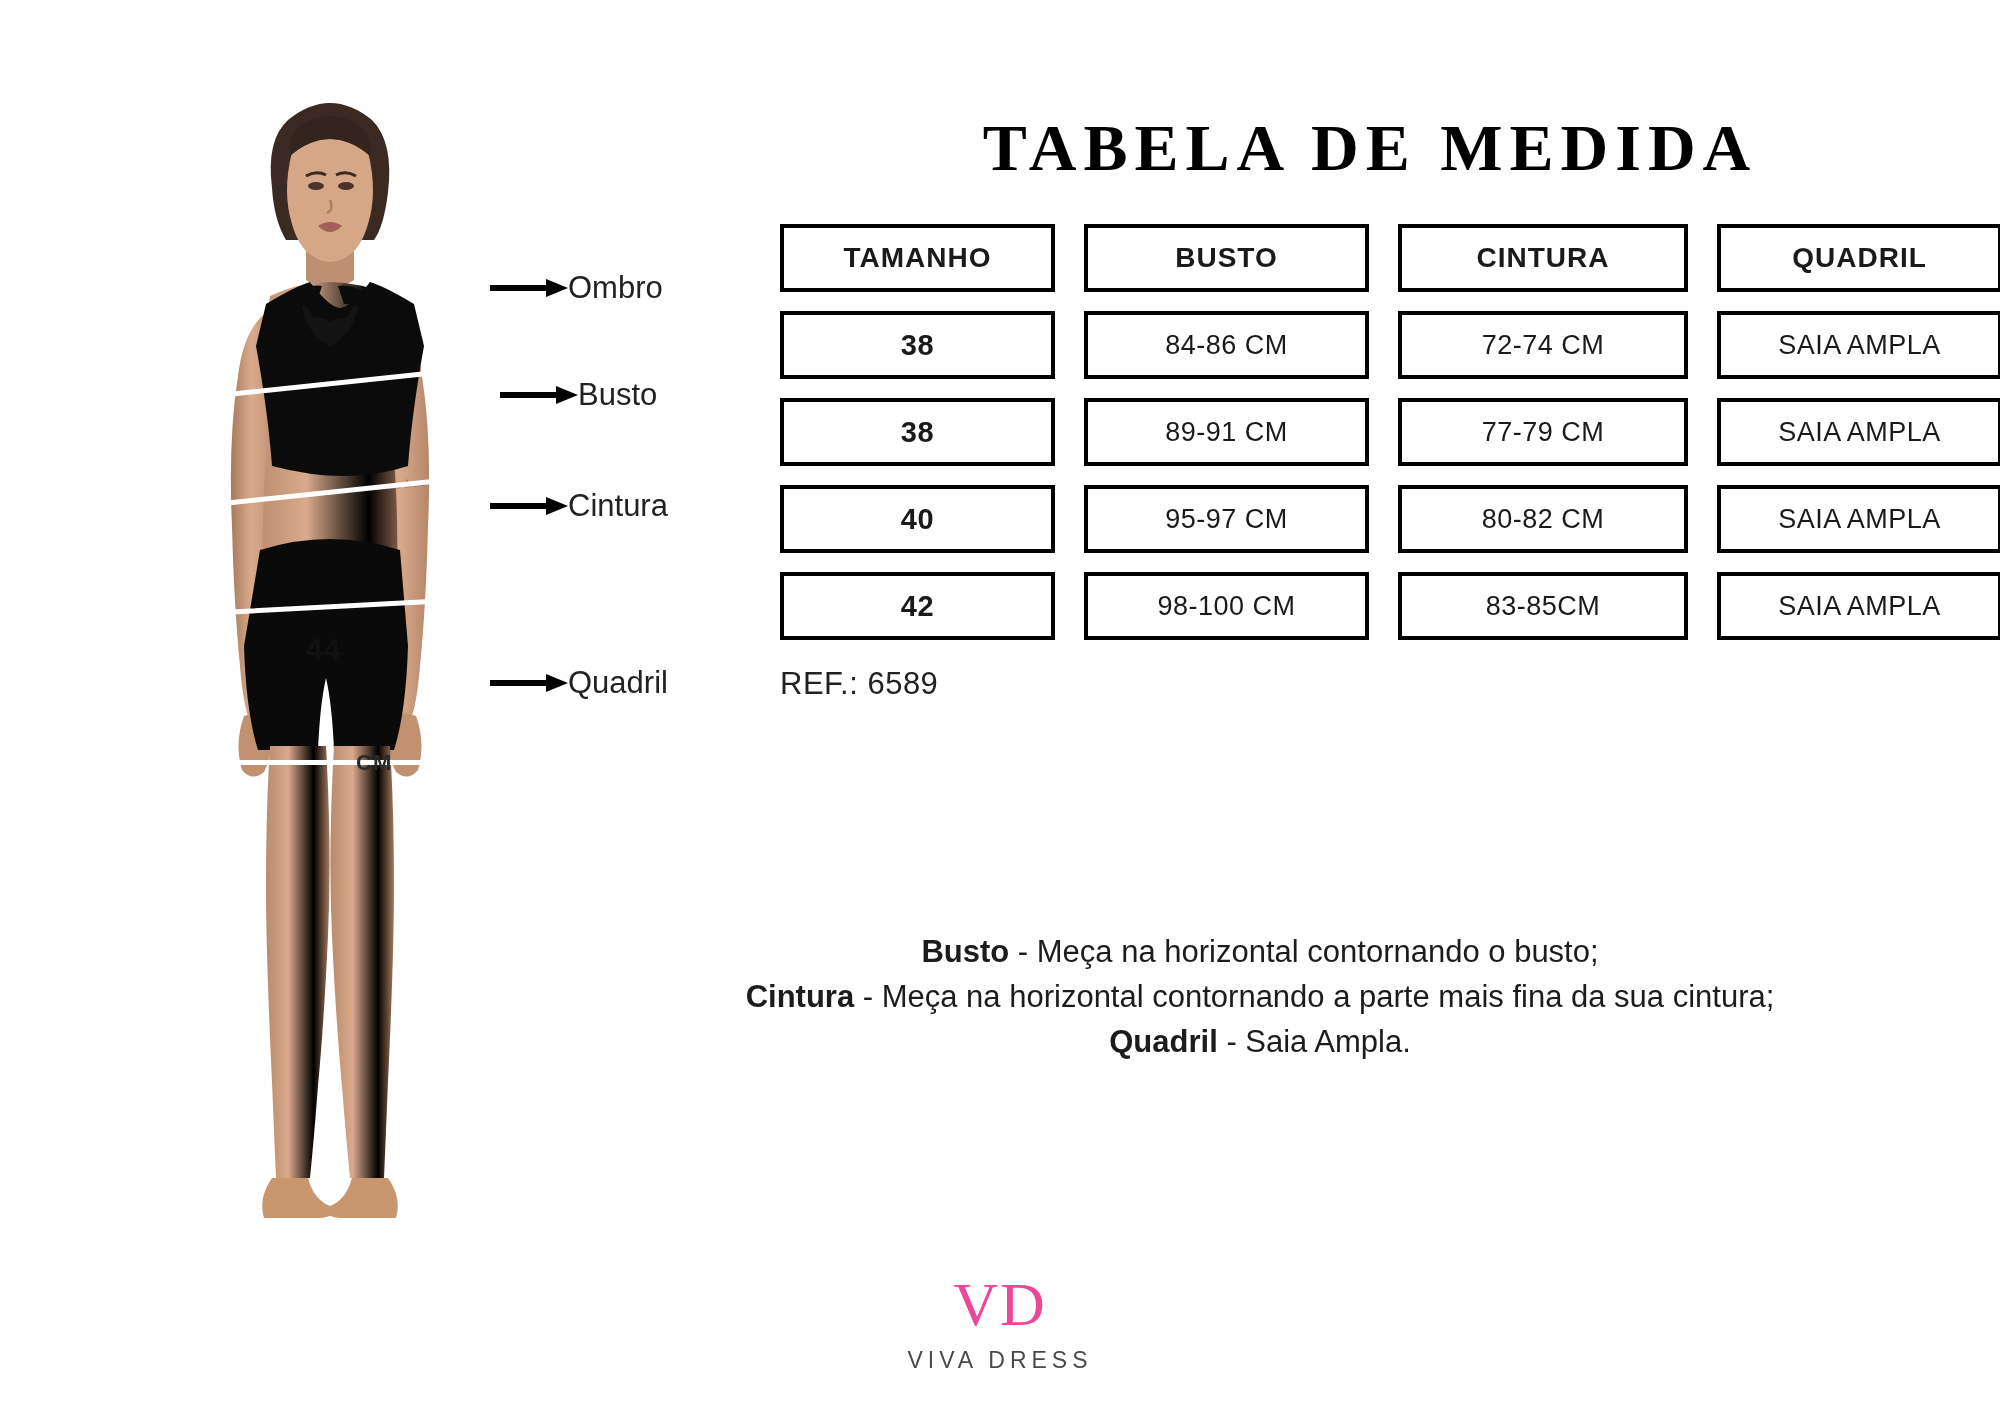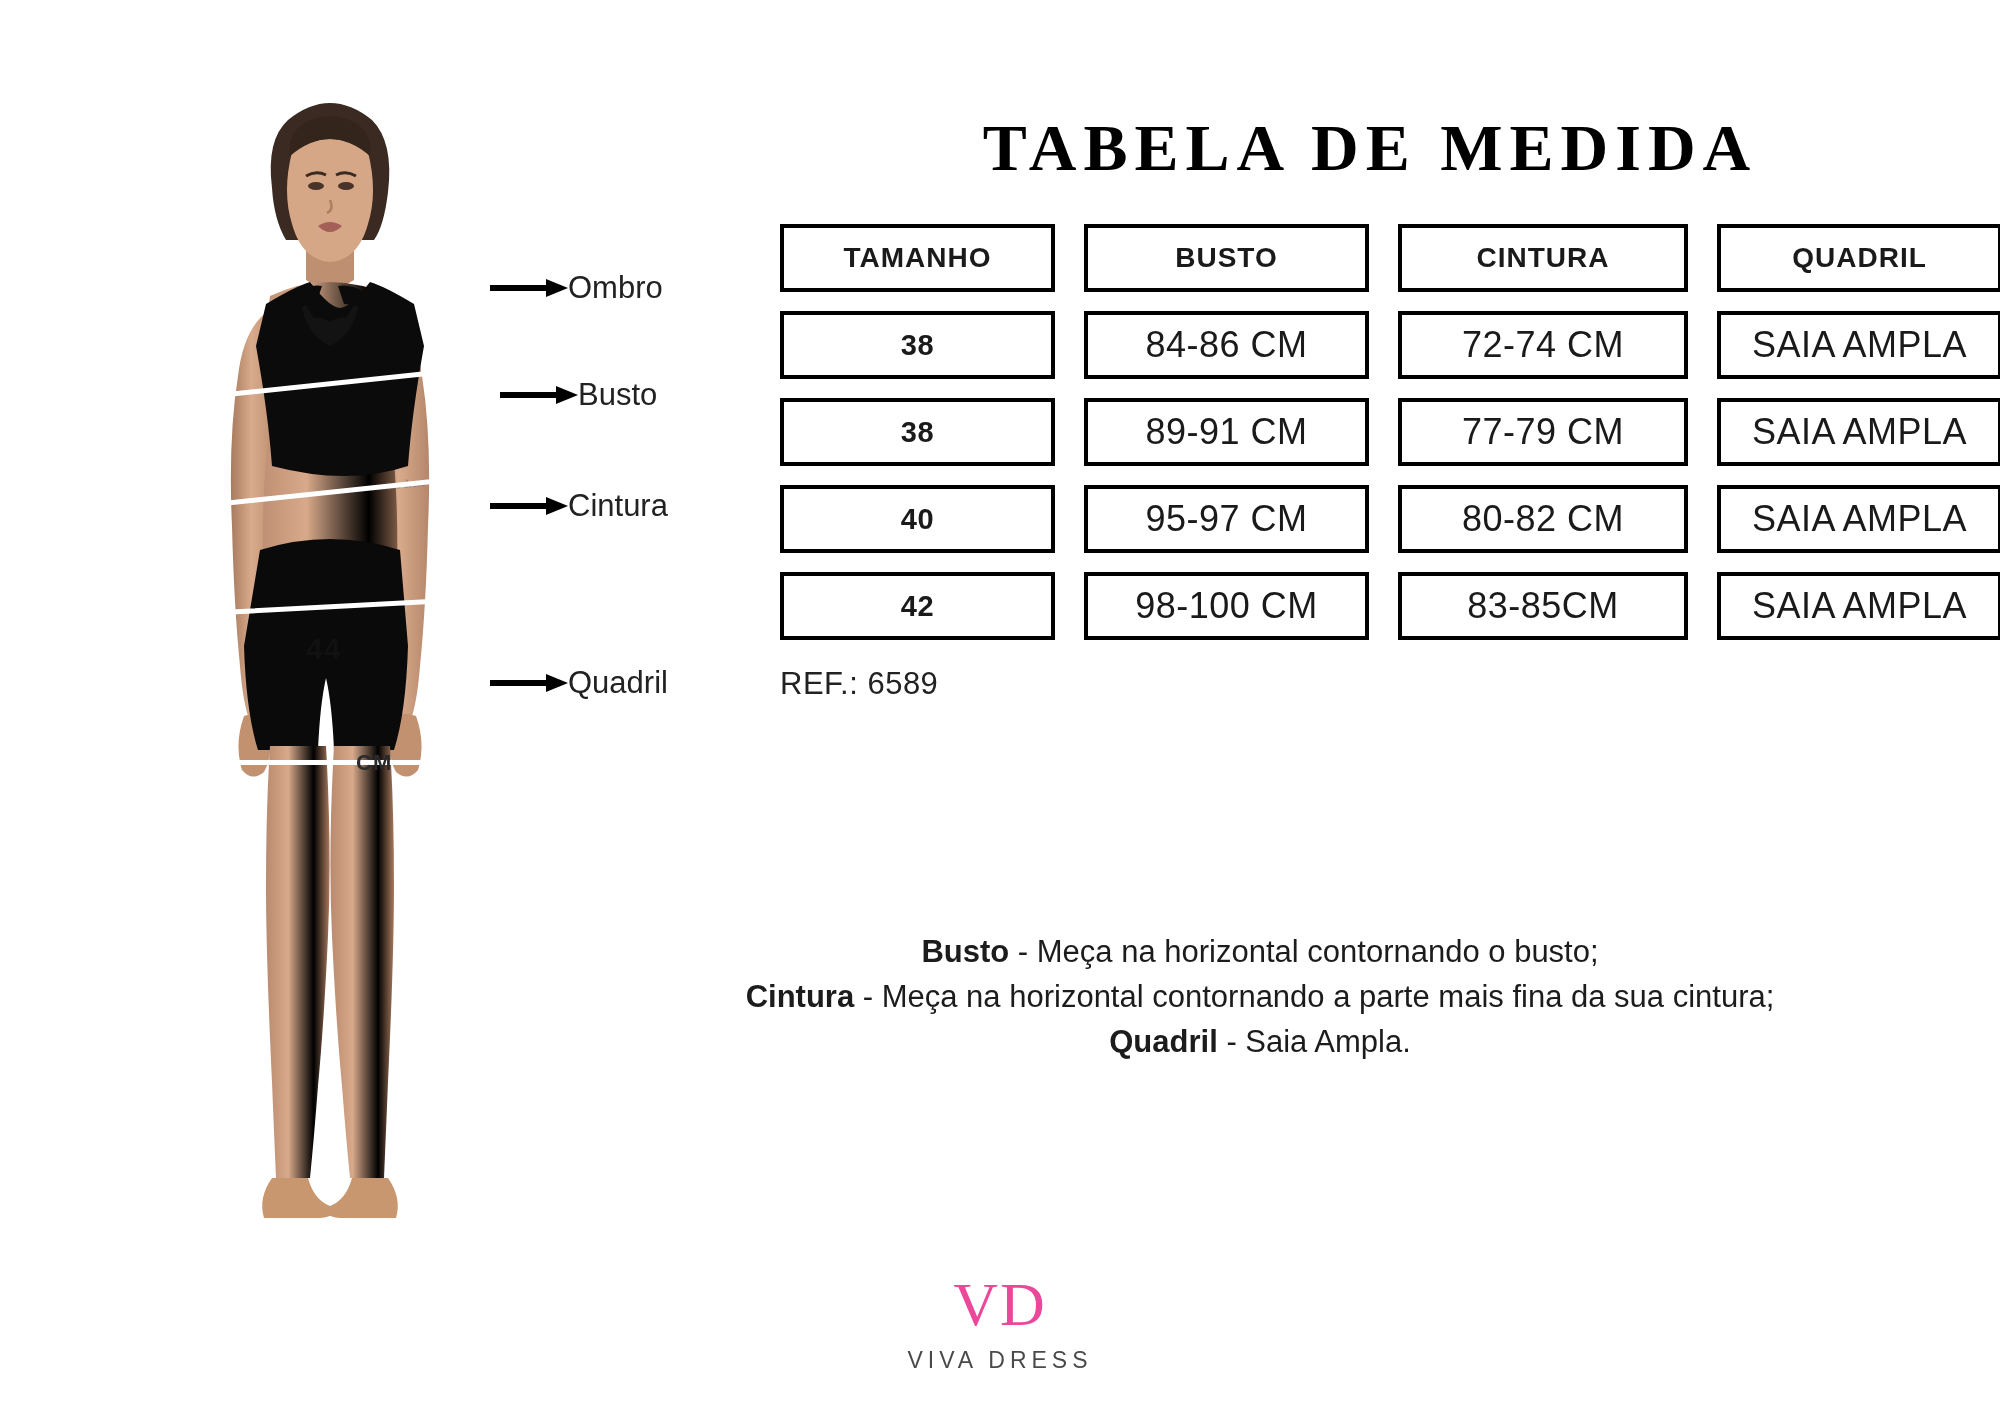--- a/index.html
+++ b/index.html
@@ -128,21 +128,21 @@
     display: grid;
     grid-template-columns: 275px 285px 290px 285px;
     gap: 29px;
   }
   .cell {
     border: 4px solid #000;
     height: 68px;
     display: flex;
     align-items: center;
     justify-content: center;
-    font-size: 36px;
+    font-size: 27px;
     color: #1a1a1a;
     letter-spacing: 0.5px;
     box-sizing: border-box;
     background: #fff;
   }
   .header-row .cell {
     font-weight: 700;
     font-size: 28px;
     letter-spacing: 1px;
   }

